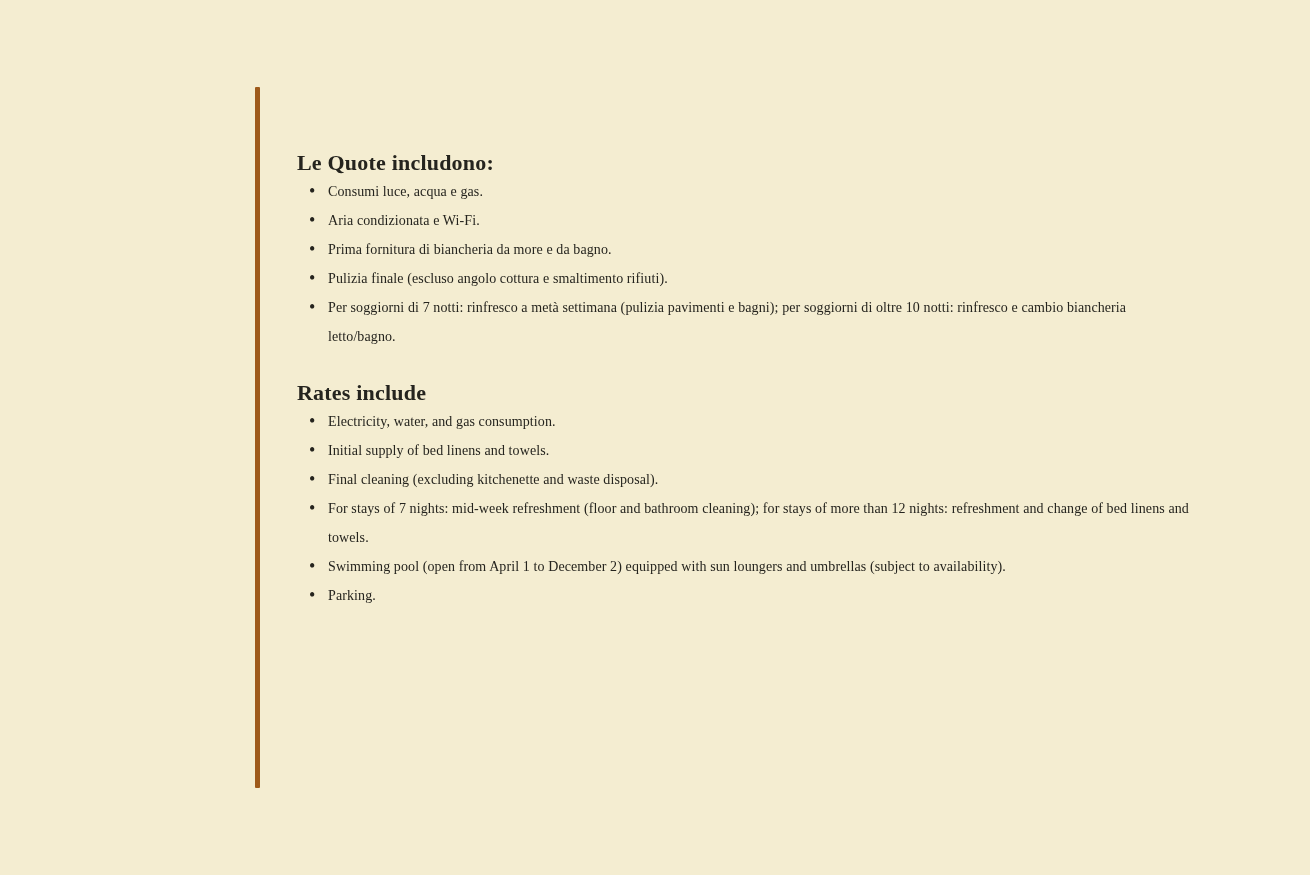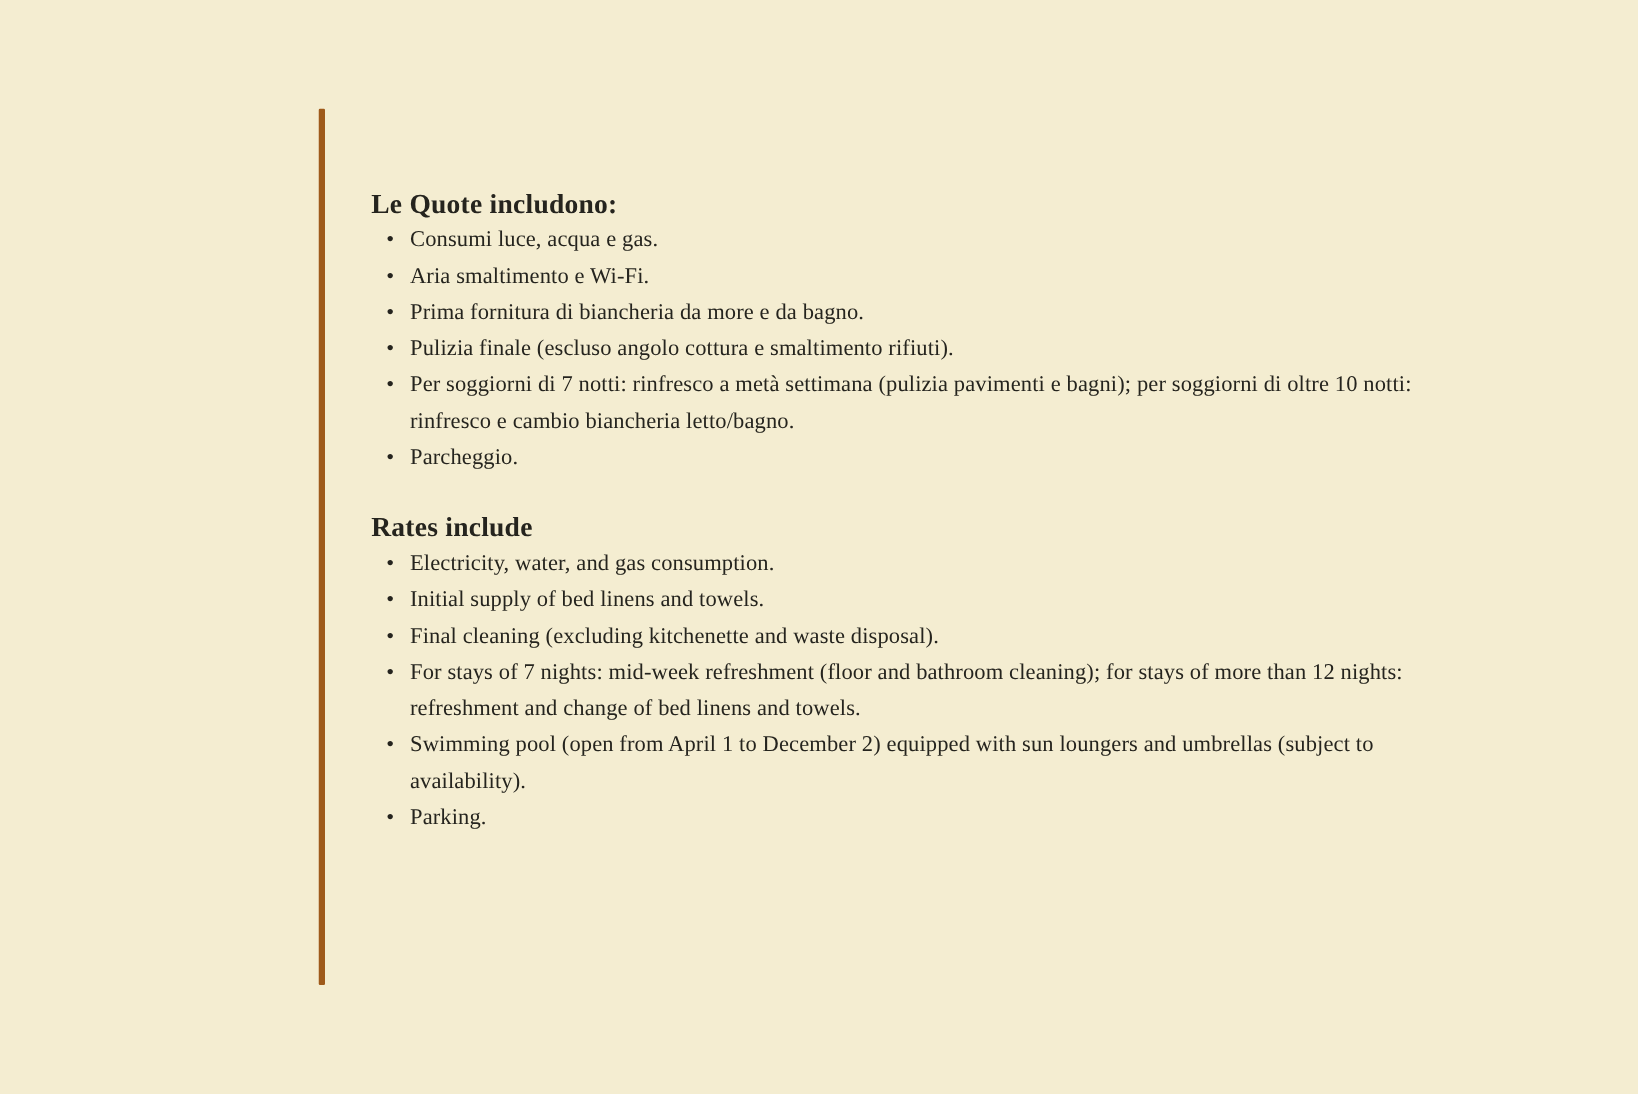--- a/index.html
+++ b/index.html
@@ -38,21 +38,21 @@
     letter-spacing: 0.2px;
   }
   .bullet-list {
     margin: 0;
     padding: 0;
     list-style: none;
   }
   .bullet-list li {
     position: relative;
     padding-left: 31px;
-    font-size: 18px;
+    font-size: 14px;
     line-height: 29px;
     letter-spacing: 0.1px;
   }
   .bullet-list li::before {
     content: "\2022";
     position: absolute;
     left: 12px;
     top: 0;
     font-size: 18px;
     line-height: 29px;
@@ -65,25 +65,24 @@
 <body style="background: rgb(244, 237, 209); color: rgb(37, 36, 30);">
 
 <div class="accent-bar" style="background: rgb(158, 90, 26);"></div>
 
 <main class="content">
 
   <section class="section">
     <h2 class="section-heading">Le Quote includono:</h2>
     <ul class="bullet-list">
         <li>Consumi luce, acqua e gas.</li>
-        <li>Aria smaltimento e Wi-Fi.</li>
+        <li>Aria condizionata e Wi-Fi.</li>
         <li>Prima fornitura di biancheria da more e da bagno.</li>
         <li>Pulizia finale (escluso angolo cottura e smaltimento rifiuti).</li>
         <li>Per soggiorni di 7 notti: rinfresco a metà settimana (pulizia pavimenti e bagni); per soggiorni di oltre 10 notti: rinfresco e cambio biancheria letto/bagno.</li>
-        <li>Parcheggio.</li>
       </ul>
   </section>
 
   <section class="section">
     <h2 class="section-heading">Rates include</h2>
     <ul class="bullet-list">
         <li>Electricity, water, and gas consumption.</li>
         <li>Initial supply of bed linens and towels.</li>
         <li>Final cleaning (excluding kitchenette and waste disposal).</li>
         <li>For stays of 7 nights: mid-week refreshment (floor and bathroom cleaning); for stays of more than 12 nights: refreshment and change of bed linens and towels.</li>

